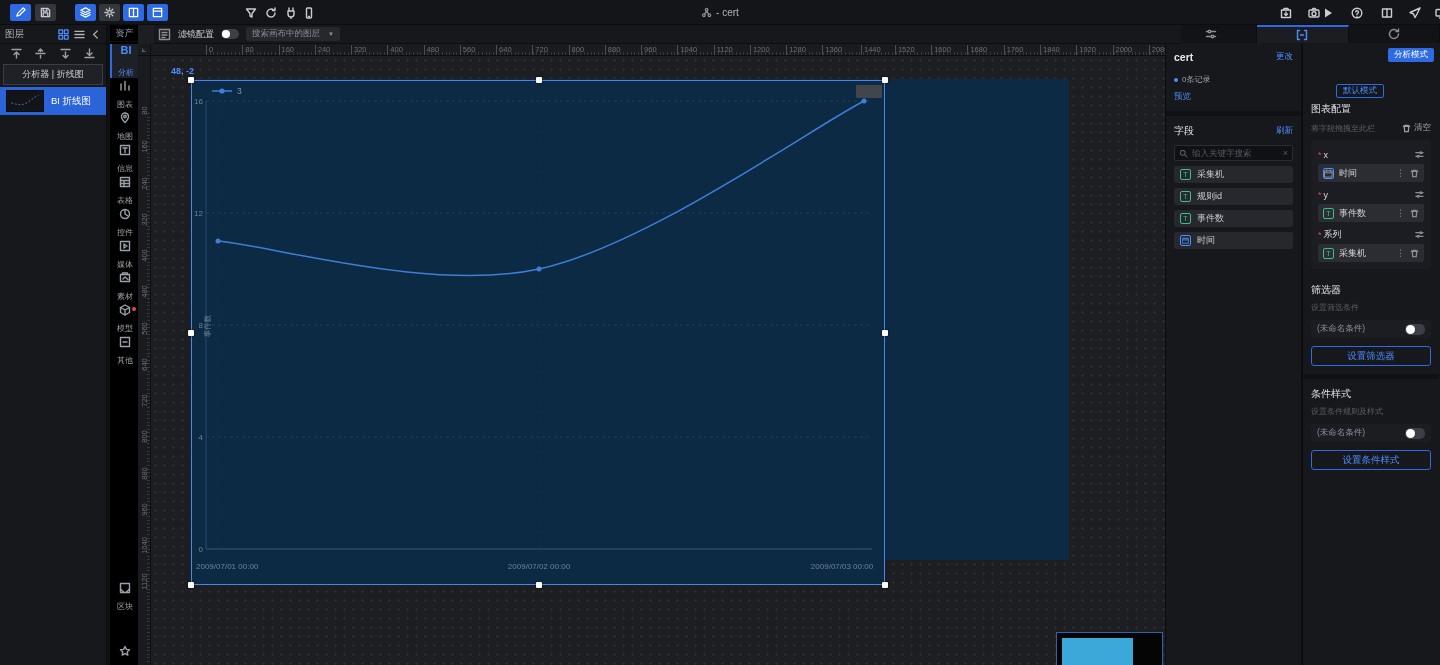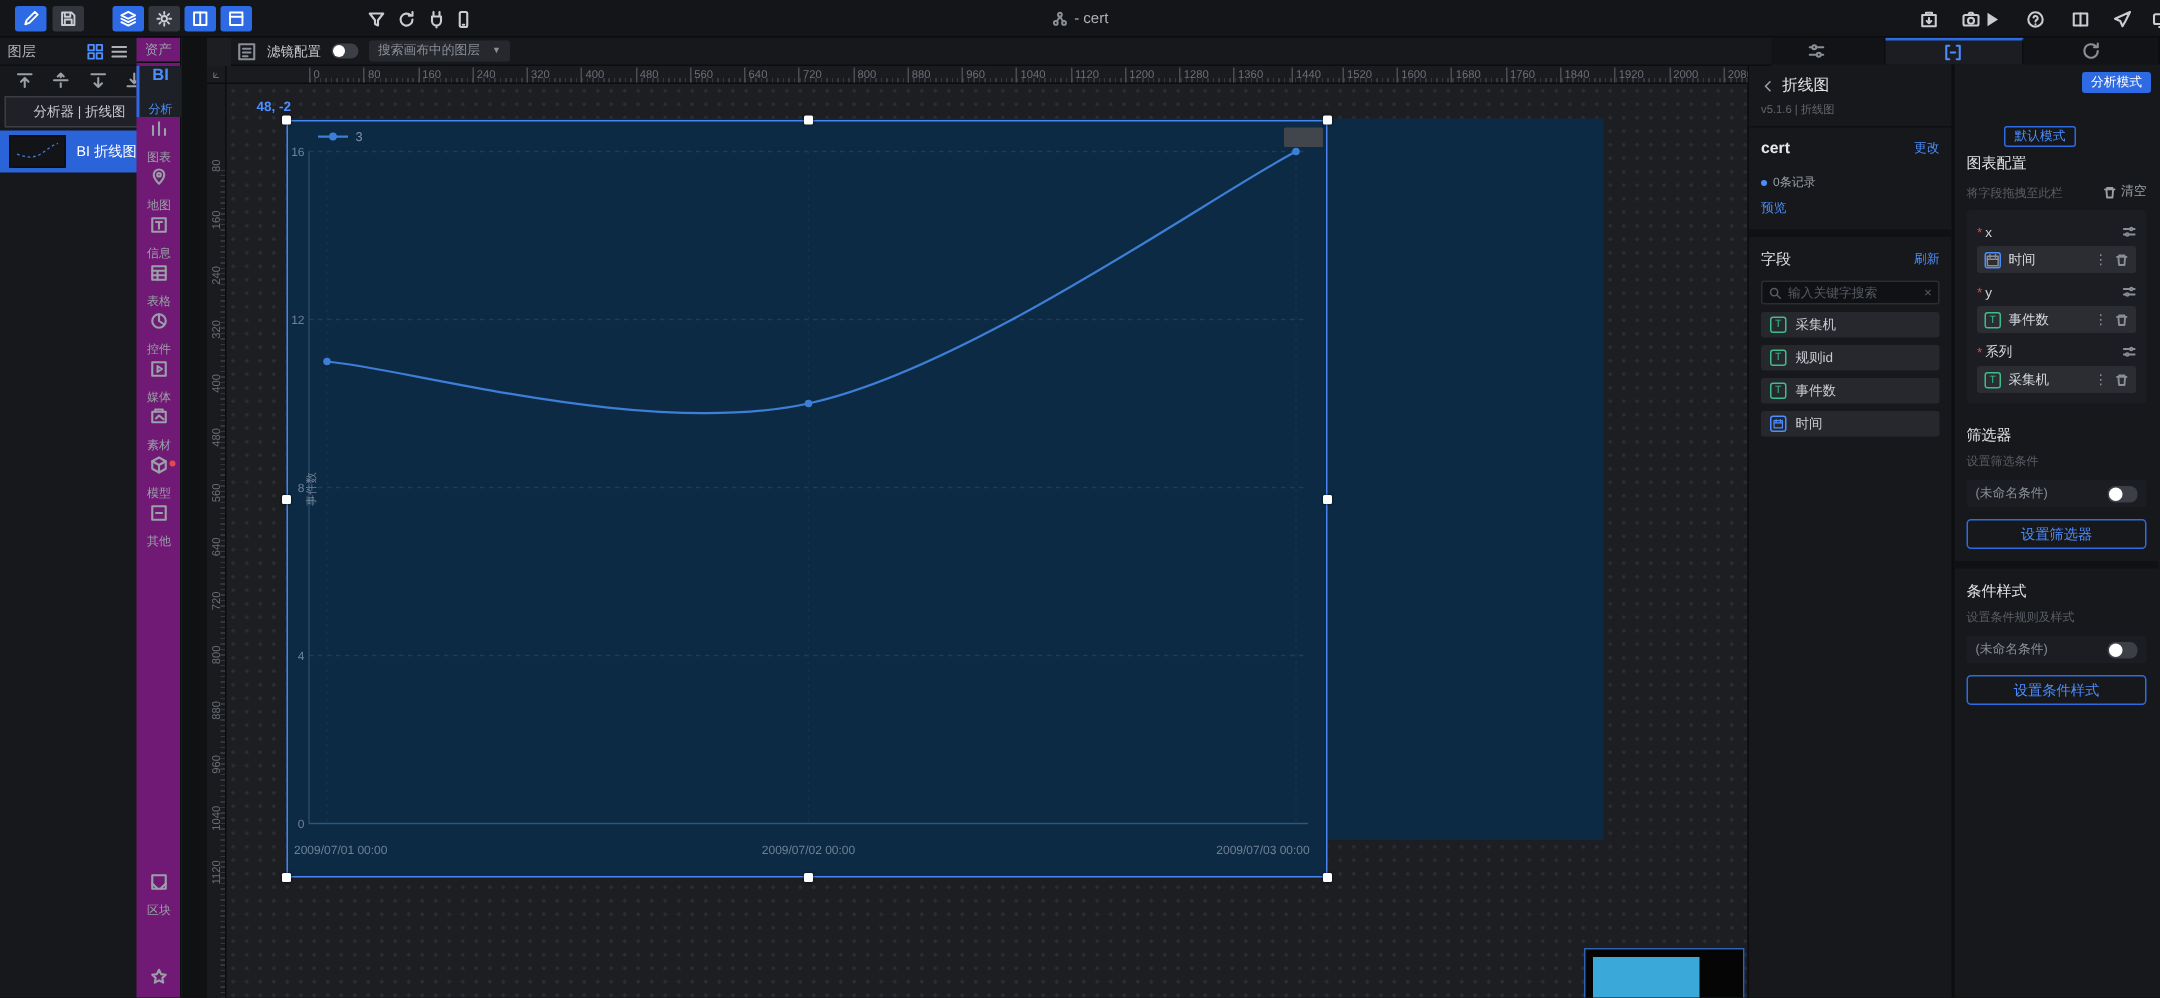--- a/index.html
+++ b/index.html
@@ -23,21 +23,21 @@
   #layers-head .sp { flex:1; }
   #layers-head svg { width:11px; height:11px; }
   #layer-tools { height:19px; display:flex; align-items:center; justify-content:space-around; padding:0 4px; border-top:1px solid #0e0f12; }
   #layer-tools svg { width:13px; height:13px; color:#9aa0a8; }
   #group-item { margin:2px 3px; height:21px; border:1px solid #3a3d44; background:#1f2126; color:#c9ccd1; font-size:9px; display:flex; align-items:center; justify-content:center; }
   #layer-item { margin:1px 0 0 0; height:28px; background:#2b63d9; display:flex; align-items:center; gap:7px; padding:0 6px; color:#fff; font-size:9.5px; }
   #layer-thumb { width:38px; height:22px; background:#131417; border:1px solid #0c0d10; flex:none; }
   #layer-thumb svg { width:100%; height:100%; }
 
   
-  #nav { position:absolute; left:91px; top:25px; width:30px; height:640px; background:#701a75; border-right:1px solid #0c0d0f; }
+  #nav { position:absolute; left:110px; top:25px; width:30px; height:640px; background:#000000; border-right:1px solid #0c0d0f; }
   #assets-tab { height:17px; display:flex; align-items:center; justify-content:center; color:#9aa0a8; font-size:9px; border-bottom:1px solid #0e0f12; }
   .nav-item { width:30px; height:30px; margin-top:2px; display:flex; flex-direction:column; align-items:center; justify-content:space-between; color:#9aa0a8; font-size:8px; gap:1px; position:relative; }
   .nav-item svg { width:12px; height:12px; }
   .nav-item.active { background:#1d2127; color:#4c8dff; border-left:2px solid #2d6ae3; height:34px; }
   .nav-item.active .bi-big { font-size:11px; font-weight:bold; color:#4c8dff; }
   .nav-badge { position:absolute; top:3px; right:4px; width:4px; height:4px; border-radius:50%; background:#e5484d; }
   .nav-bottom { position:absolute; left:0; width:30px; }
 
   
   #main { position:absolute; left:138px; top:25px; width:1027px; height:640px; background:#1d1e22; }
@@ -515,31 +515,20 @@
     <div class="rtab">
         <svg viewBox="0 0 12 12" class="ic">
           <path d="M10.5 6a4.5 4.5 0 1 1-1.3-3.2M10.5 1v2.5H8"></path>
         </svg>
       </div>
   </div>
 
   <div id="rcols">
 
     <div id="rcol-left">
-      <div class="rhead" style="border-bottom:1px solid #0e0f12">
-        <div class="rhead-title">
-          <span style="color:#9aa0a8">
-              <svg viewBox="0 0 12 12" class="ic" width="9" height="9">
-                <path d="M8 2L4 6l4 4"></path>
-              </svg>
-            </span>
-          <span>折线图</span>
-        </div>
-        <div class="rhead-ver">v5.1.6 | 折线图</div>
-      </div>
 
       <div class="pad" id="dataset-block">
         <div class="row" id="dataset-row">
           <span id="dataset-name">cert</span>
           <span class="sp"></span>
           <span class="blue-link">更改</span>
         </div>
         <div id="records-row">
           <span id="records-dot"></span>
           <span>0条记录</span>

